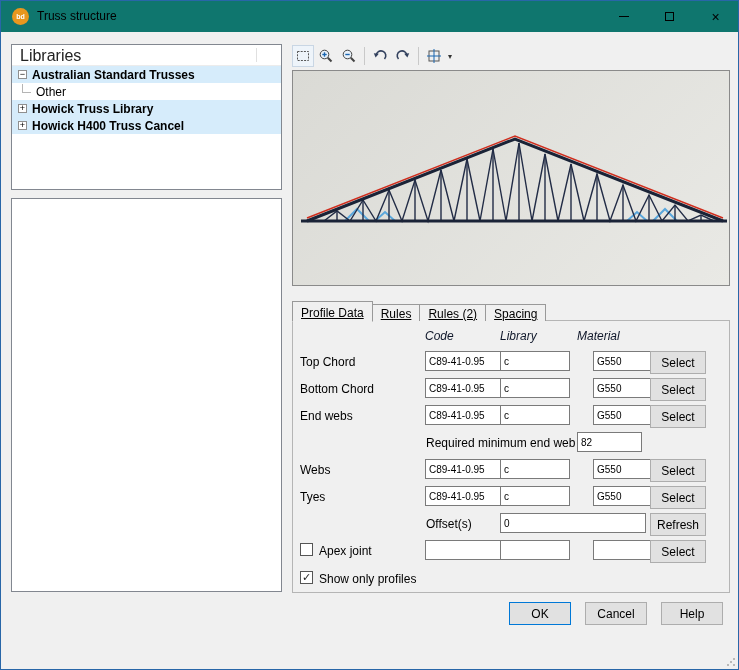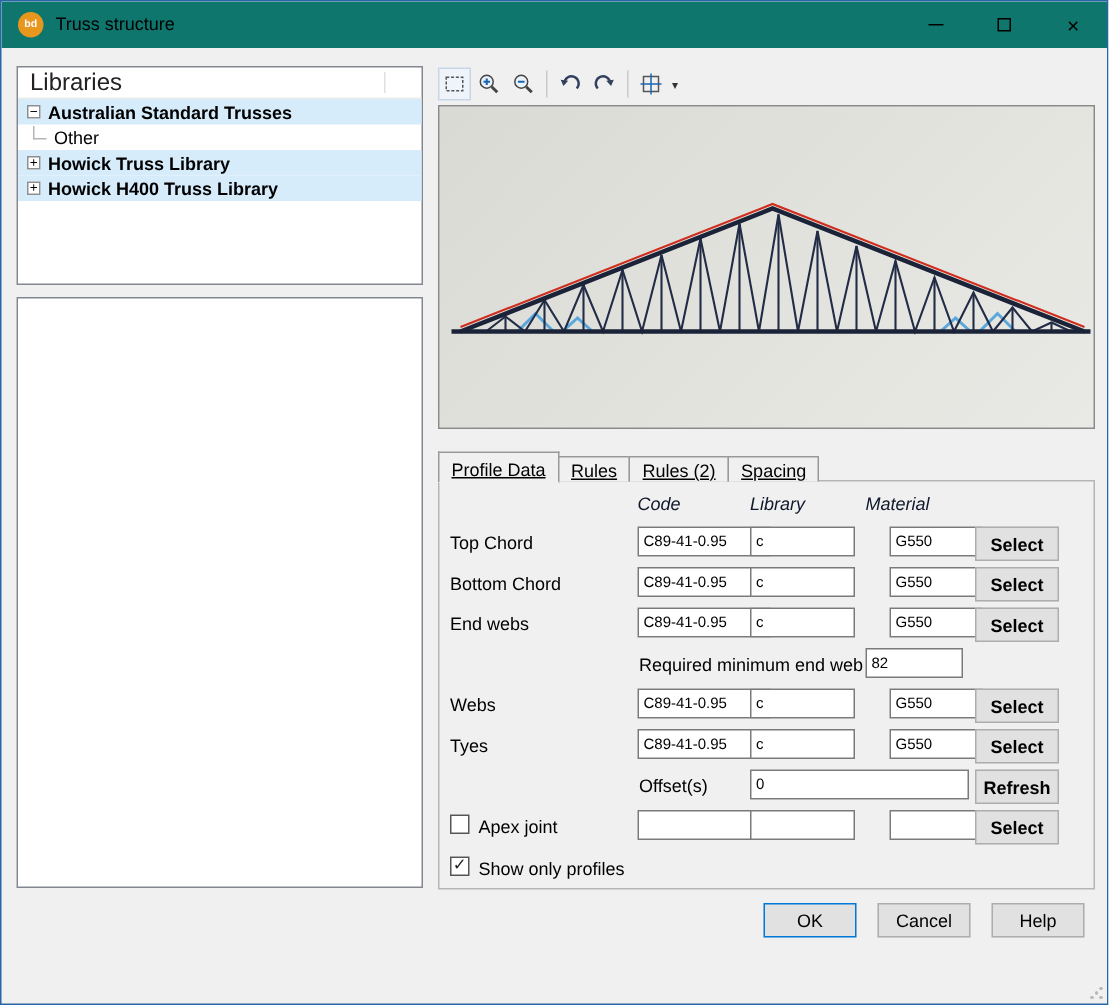--- a/index.html
+++ b/index.html
@@ -42,21 +42,21 @@
   .tab{font-size:12px;color:#000;background:#f0f0f0;border:1px solid #999;border-bottom:none;padding:2px 8px;margin-right:-1px;height:17px;line-height:14px;}
   .tab.active{height:21px;line-height:17px;border-bottom:1px solid #f0f0f0;margin-bottom:-1px;padding-top:3px;}
   .tabpanel{position:absolute;left:291px;top:319px;width:438px;height:273px;border:1px solid #b5b5b5;background:#f0f0f0;}
   .prow{position:absolute;left:0;width:438px;height:22px;}
   .plabel{position:absolute;left:7px;top:4px;font-size:12px;color:#000;}
   .phead{position:absolute;top:0;font-size:12px;color:#0f172a;font-style:italic;}
   .h-code{left:132px}.h-lib{left:207px}.h-mat{left:284px}
   .fld{position:absolute;top:0;height:20px;border:1px solid #7a7a7a;background:#fff;font-size:10px;padding:1px 3px;color:#000;}
   .c-code{left:132px;width:89px}.c-lib{left:207px;width:70px}.c-mat{left:300px;width:62px}
   .c-endweb{left:284px;width:65px}.c-offset{left:207px;width:146px}
-  .actbtn{position:absolute;left:357px;top:0;width:56px;height:23px;background:#e1e1e1;border:1px solid #adadad;font-size:12px;color:#000;padding:0;font-weight:bold;}
+  .actbtn{position:absolute;left:357px;top:0;width:56px;height:23px;background:#e1e1e1;border:1px solid #adadad;font-size:12px;color:#000;padding:0;}
   .inlabel{position:absolute;left:133px;top:4px;font-size:12px;color:#000;}
   .cb{position:absolute;left:7px;top:3px;width:13px;height:13px;background:#fff;border:1px solid #555;font-size:11px;line-height:11px;text-align:center;color:#222;}
   .cb i{font-style:normal;}
   .cblabel{position:absolute;left:26px;top:4px;font-size:12px;color:#000;}
   
   .fbtn{position:absolute;top:601px;width:62px;height:23px;background:#e1e1e1;border:1px solid #adadad;font-size:12px;color:#000;padding:0;}
   .fbtn.ok{left:508px;border:1px solid #0078d7;}
   .fbtn.cancel{left:584px}.fbtn.help{left:660px}
   .grip{position:absolute;right:2px;bottom:2px;width:10px;height:10px;background:
     radial-gradient(circle at 8px 2px,#b9b9b9 1px,transparent 1.3px),
@@ -92,21 +92,21 @@
     <div class="trow">
       <span class="treeline"></span>
       <span class="tlabel">Other</span>
     </div>
     <div class="trow hl">
       <span class="expander">+</span>
       <span class="tlabel b">Howick Truss Library</span>
     </div>
     <div class="trow hl">
       <span class="expander">+</span>
-      <span class="tlabel b">Howick H400 Truss Library</span>
+      <span class="tlabel b">Howick H400 Truss Cancel</span>
     </div>
   </div>
 
   <div class="listpanel"></div>
 
   <div class="toolbar">
     <button class="ticon">
       <svg width="16" height="16" viewBox="0 0 16 16">
           <rect x="2.5" y="3.5" width="11" height="9" fill="none" stroke="#555" stroke-dasharray="2,1.2"></rect>
         </svg>

